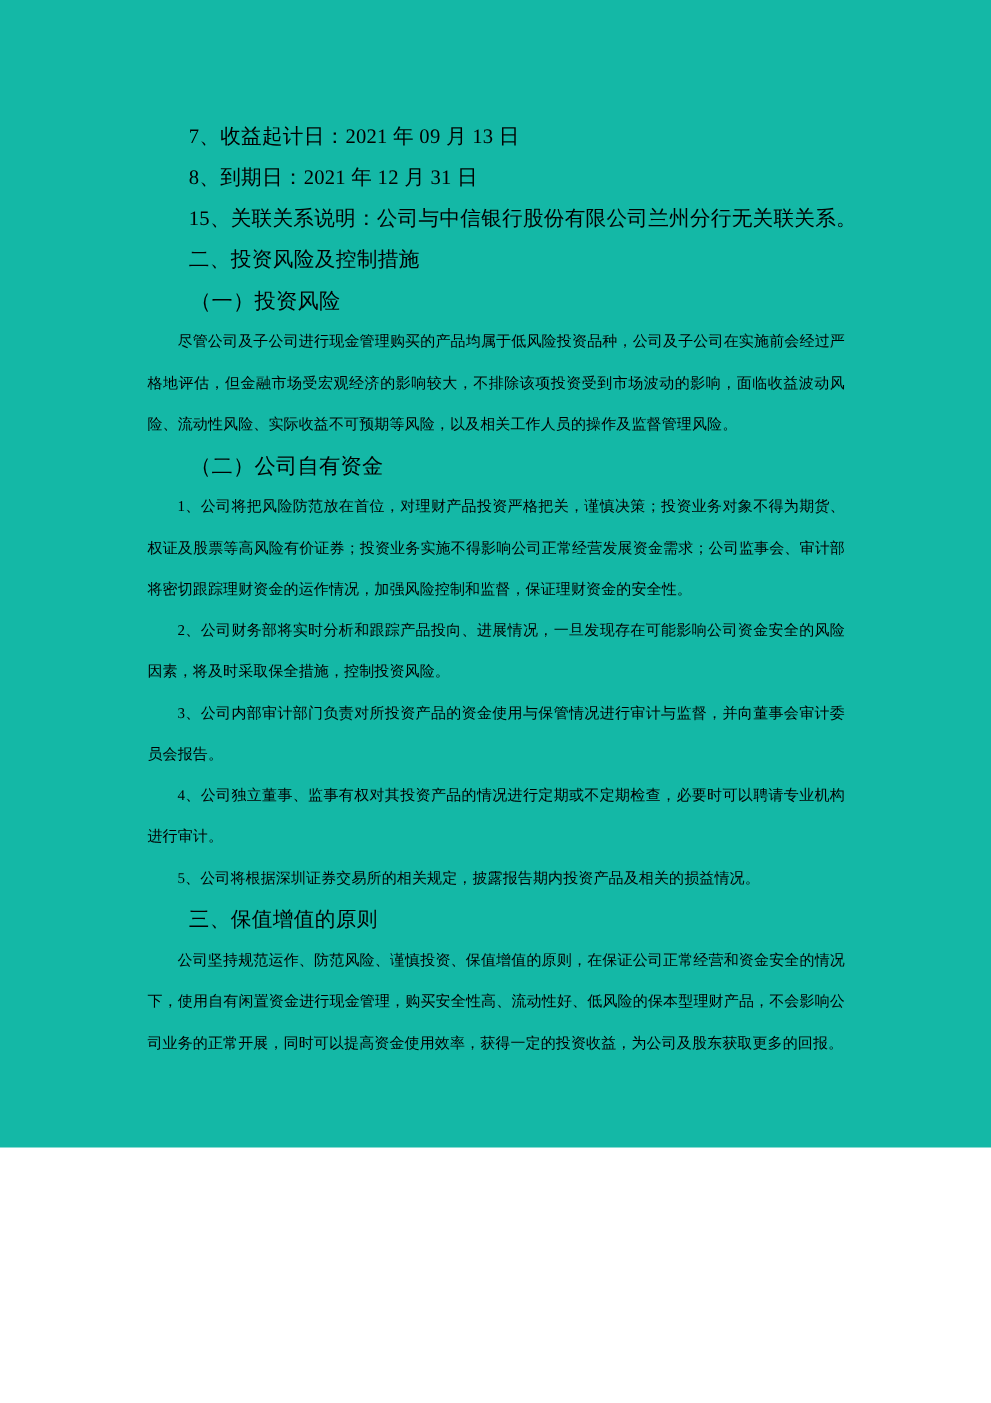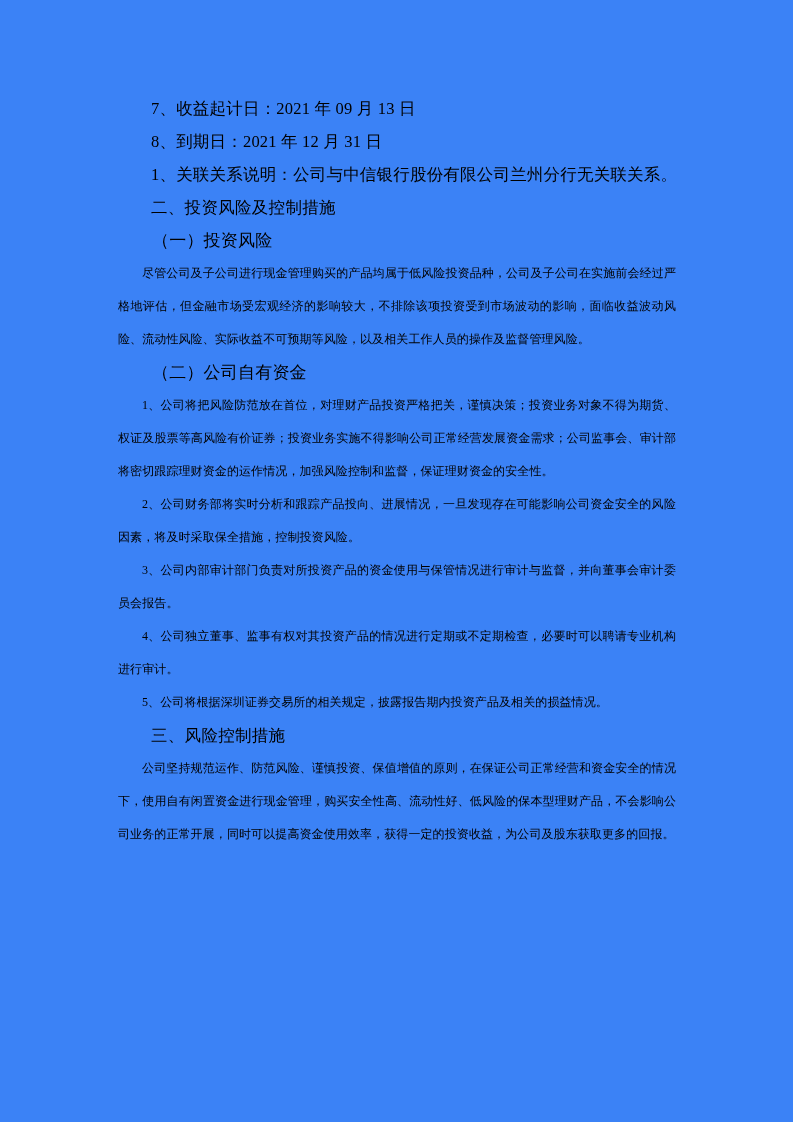--- a/index.html
+++ b/index.html
@@ -13,22 +13,22 @@
     font-family: "Liberation Serif", serif;
     color: #000000;
     position: relative;
     overflow: hidden;
   }
   .page {
     position: absolute;
     left: 0;
     top: 0;
     width: 793px;
-    height: 1122px;
-    background: #3b82f6;
+    height: 918px;
+    background: #14b8a6;
   }
   .content {
     position: absolute;
     left: 118px;
     top: 92px;
     width: 558px;
   }
   .line {
     font-size: 16.5px;
     line-height: 33px;
@@ -61,34 +61,34 @@
   }
 </style>
 </head>
 <body>
 
 <div class="page">
   <div class="content">
 
     <div class="line indent1">7、收益起计日：2021 年 09 月 13 日</div>
     <div class="line indent1">8、到期日：2021 年 12 月 31 日</div>
-    <div class="line indent1">1、关联关系说明：公司与中信银行股份有限公司兰州分行无关联关系。</div>
+    <div class="line indent1">15、关联关系说明：公司与中信银行股份有限公司兰州分行无关联关系。</div>
 
     <div class="heading">二、投资风险及控制措施</div>
 
     <div class="sub-heading">（一）投资风险</div>
 
     <div class="para">尽管公司及子公司进行现金管理购买的产品均属于低风险投资品种，公司及子公司在实施前会经过严格地评估，但金融市场受宏观经济的影响较大，不排除该项投资受到市场波动的影响，面临收益波动风险、流动性风险、实际收益不可预期等风险，以及相关工作人员的操作及监督管理风险。</div>
 
     <div class="sub-heading">（二）公司自有资金</div>
 
     <div class="para">1、公司将把风险防范放在首位，对理财产品投资严格把关，谨慎决策；投资业务对象不得为期货、权证及股票等高风险有价证券；投资业务实施不得影响公司正常经营发展资金需求；公司监事会、审计部将密切跟踪理财资金的运作情况，加强风险控制和监督，保证理财资金的安全性。</div>
     <div class="para">2、公司财务部将实时分析和跟踪产品投向、进展情况，一旦发现存在可能影响公司资金安全的风险因素，将及时采取保全措施，控制投资风险。</div>
     <div class="para">3、公司内部审计部门负责对所投资产品的资金使用与保管情况进行审计与监督，并向董事会审计委员会报告。</div>
     <div class="para">4、公司独立董事、监事有权对其投资产品的情况进行定期或不定期检查，必要时可以聘请专业机构进行审计。</div>
     <div class="para">5、公司将根据深圳证券交易所的相关规定，披露报告期内投资产品及相关的损益情况。</div>
 
-    <div class="heading">三、风险控制措施</div>
+    <div class="heading">三、保值增值的原则</div>
 
     <div class="para">公司坚持规范运作、防范风险、谨慎投资、保值增值的原则，在保证公司正常经营和资金安全的情况下，使用自有闲置资金进行现金管理，购买安全性高、流动性好、低风险的保本型理财产品，不会影响公司业务的正常开展，同时可以提高资金使用效率，获得一定的投资收益，为公司及股东获取更多的回报。</div>
 
   </div>
 </div>
 
 </body></html>

